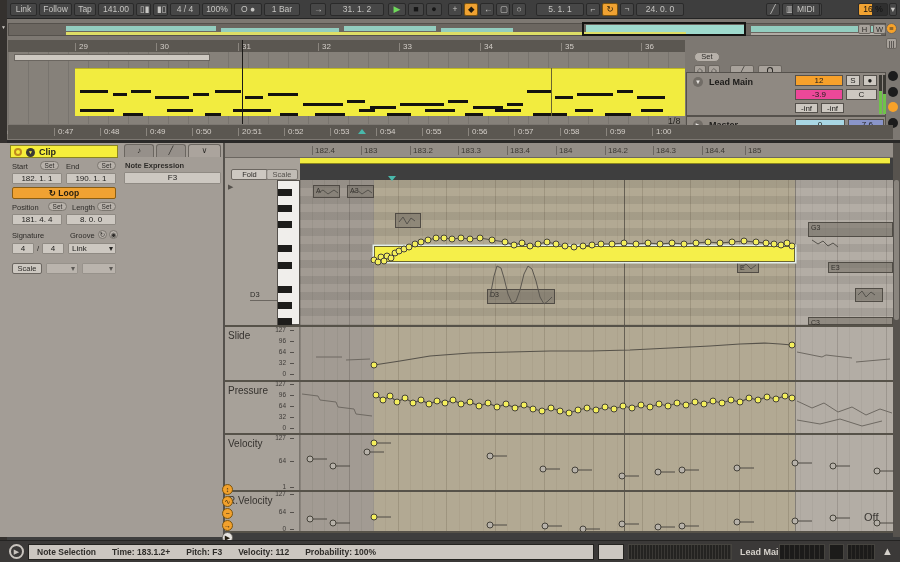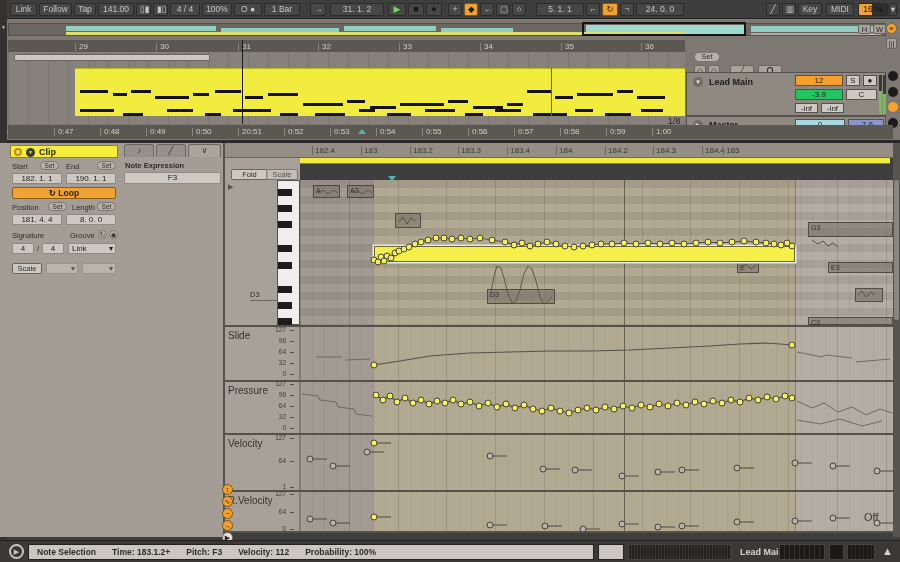--- a/index.html
+++ b/index.html
@@ -122,21 +122,21 @@
     <div class="tbtn" style="left:496px;width:14px">▢</div>
     <div class="tbtn" style="left:512px;width:14px">○</div>
     <div class="tbtn" style="left:536px;width:48px">5. 1. 1</div>
     <div class="tbtn" style="left:586px;width:14px">⌐</div>
     <div class="tbtn orange" style="left:602px;width:16px">↻</div>
     <div class="tbtn" style="left:620px;width:14px">¬</div>
     <div class="tbtn" style="left:636px;width:48px">24. 0. 0</div>
     <div class="tbtn" style="left:766px;width:14px">╱</div>
     <div class="tbtn" style="left:782px;width:14px">▥</div>
     <div class="tbtn" style="left:798px;width:24px">Key</div>
-    <div class="tbtn" style="left:826px;width:28px">MIDI</div>
+    <div class="tbtn" style="left:792px;width:28px">MIDI</div>
     <div class="tbtn" style="left:858px;width:30px;background:linear-gradient(90deg,#f0a232 0 45%,#2f2f2f 45%);color:#111">16 %</div>
     <div class="tbtn" style="left:889px;width:8px;padding:0">▾</div>
   </div>
 
   <div class="abs" id="arr">
     <div id="overview">
         <div class="oseg" style="left: 57px; top: 2px; width: 150px; height: 5px; background: rgb(147, 205, 191);"></div>
         <div class="oseg" style="left: 212px; top: 4px; width: 118px; height: 4px; background: rgb(147, 205, 191);"></div>
         <div class="oseg" style="left: 335px; top: 2px; width: 92px; height: 5px; background: rgb(147, 205, 191);"></div>
         <div class="oseg" style="left: 432px; top: 4px; width: 72px; height: 4px; background: rgb(147, 205, 191);"></div>
@@ -210,21 +210,21 @@
     <div class="hbtn" style="left:758px;top:46px;width:24px;height:10px">
       <span style="display:inline-block;width:6px;height:5px;border:1px solid #2e2c29;border-bottom:none;border-radius:3px 3px 0 0;vertical-align:top;margin-top:1px"></span>
     </div>
 
     <div id="lead-header">
       <div class="arrowcirc" style="left:6px;top:4px">▼</div>
       <div class="trackname" style="left:22px;top:4px">Lead Main</div>
       <div class="mixbox" style="left:108px;top:2px;width:48px;height:11px;background:#f7a12b">12</div>
       <div class="mixbox" style="left:159px;top:2px;width:14px;height:11px">S</div>
       <div class="mixbox" style="left:176px;top:2px;width:14px;height:11px">●</div>
-      <div class="mixbox" style="left:108px;top:16px;width:48px;height:11px;background:#22c55e">-3.9</div>
+      <div class="mixbox" style="left:108px;top:16px;width:48px;height:11px;background:#ec4899">-3.9</div>
       <div class="mixbox" style="left:159px;top:16px;width:31px;height:11px">C</div>
       <div class="mixbox" style="left:108px;top:30px;width:23px;height:10px">-inf</div>
       <div class="mixbox" style="left:134px;top:30px;width:23px;height:10px">-inf</div>
       <div class="meter" style="left:192px;top:2px;height:39px">
           <div class="meterfill" style="height:60%"></div>
         </div>
       <div class="meter" style="left:196px;top:2px;height:39px">
           <div class="meterfill" style="height:52%"></div>
         </div>
     </div>
@@ -315,21 +315,21 @@
   <div class="abs" id="editor-ruler">
       <div class="blabel" style="left: 90px;">182.4</div>
       <div class="blabel" style="left: 139px;">183</div>
       <div class="blabel" style="left: 188px;">183.2</div>
       <div class="blabel" style="left: 236px;">183.3</div>
       <div class="blabel" style="left: 285px;">183.4</div>
       <div class="blabel" style="left: 334px;">184</div>
       <div class="blabel" style="left: 383px;">184.2</div>
       <div class="blabel" style="left: 431px;">184.3</div>
       <div class="blabel" style="left: 480px;">184.4</div>
-      <div class="blabel" style="left: 501px;">185</div>
+      <div class="blabel" style="left: 523px;">185</div>
     </div>
   <div class="abs" id="loopbrace"></div>
   <div class="abs" id="editor-head"></div>
   <div class="smallbtn abs" style="left:231px;top:169px;width:37px;height:11px;line-height:10px">Fold</div>
   <div class="smallbtn abs" style="left:266px;top:169px;width:32px;height:11px;line-height:10px;opacity:.7">Scale</div>
 
   <div class="abs" id="grid">
     <div class="regiontint" style="left:0;width:74px;background:rgba(0,0,0,0.05)"></div>
     <div class="regiontint" style="left:74px;width:421px;background:rgba(205,186,120,0.22)"></div>
     <div class="regiontint" style="left:495px;width:98px;background:rgba(255,255,255,0.10)"></div>

